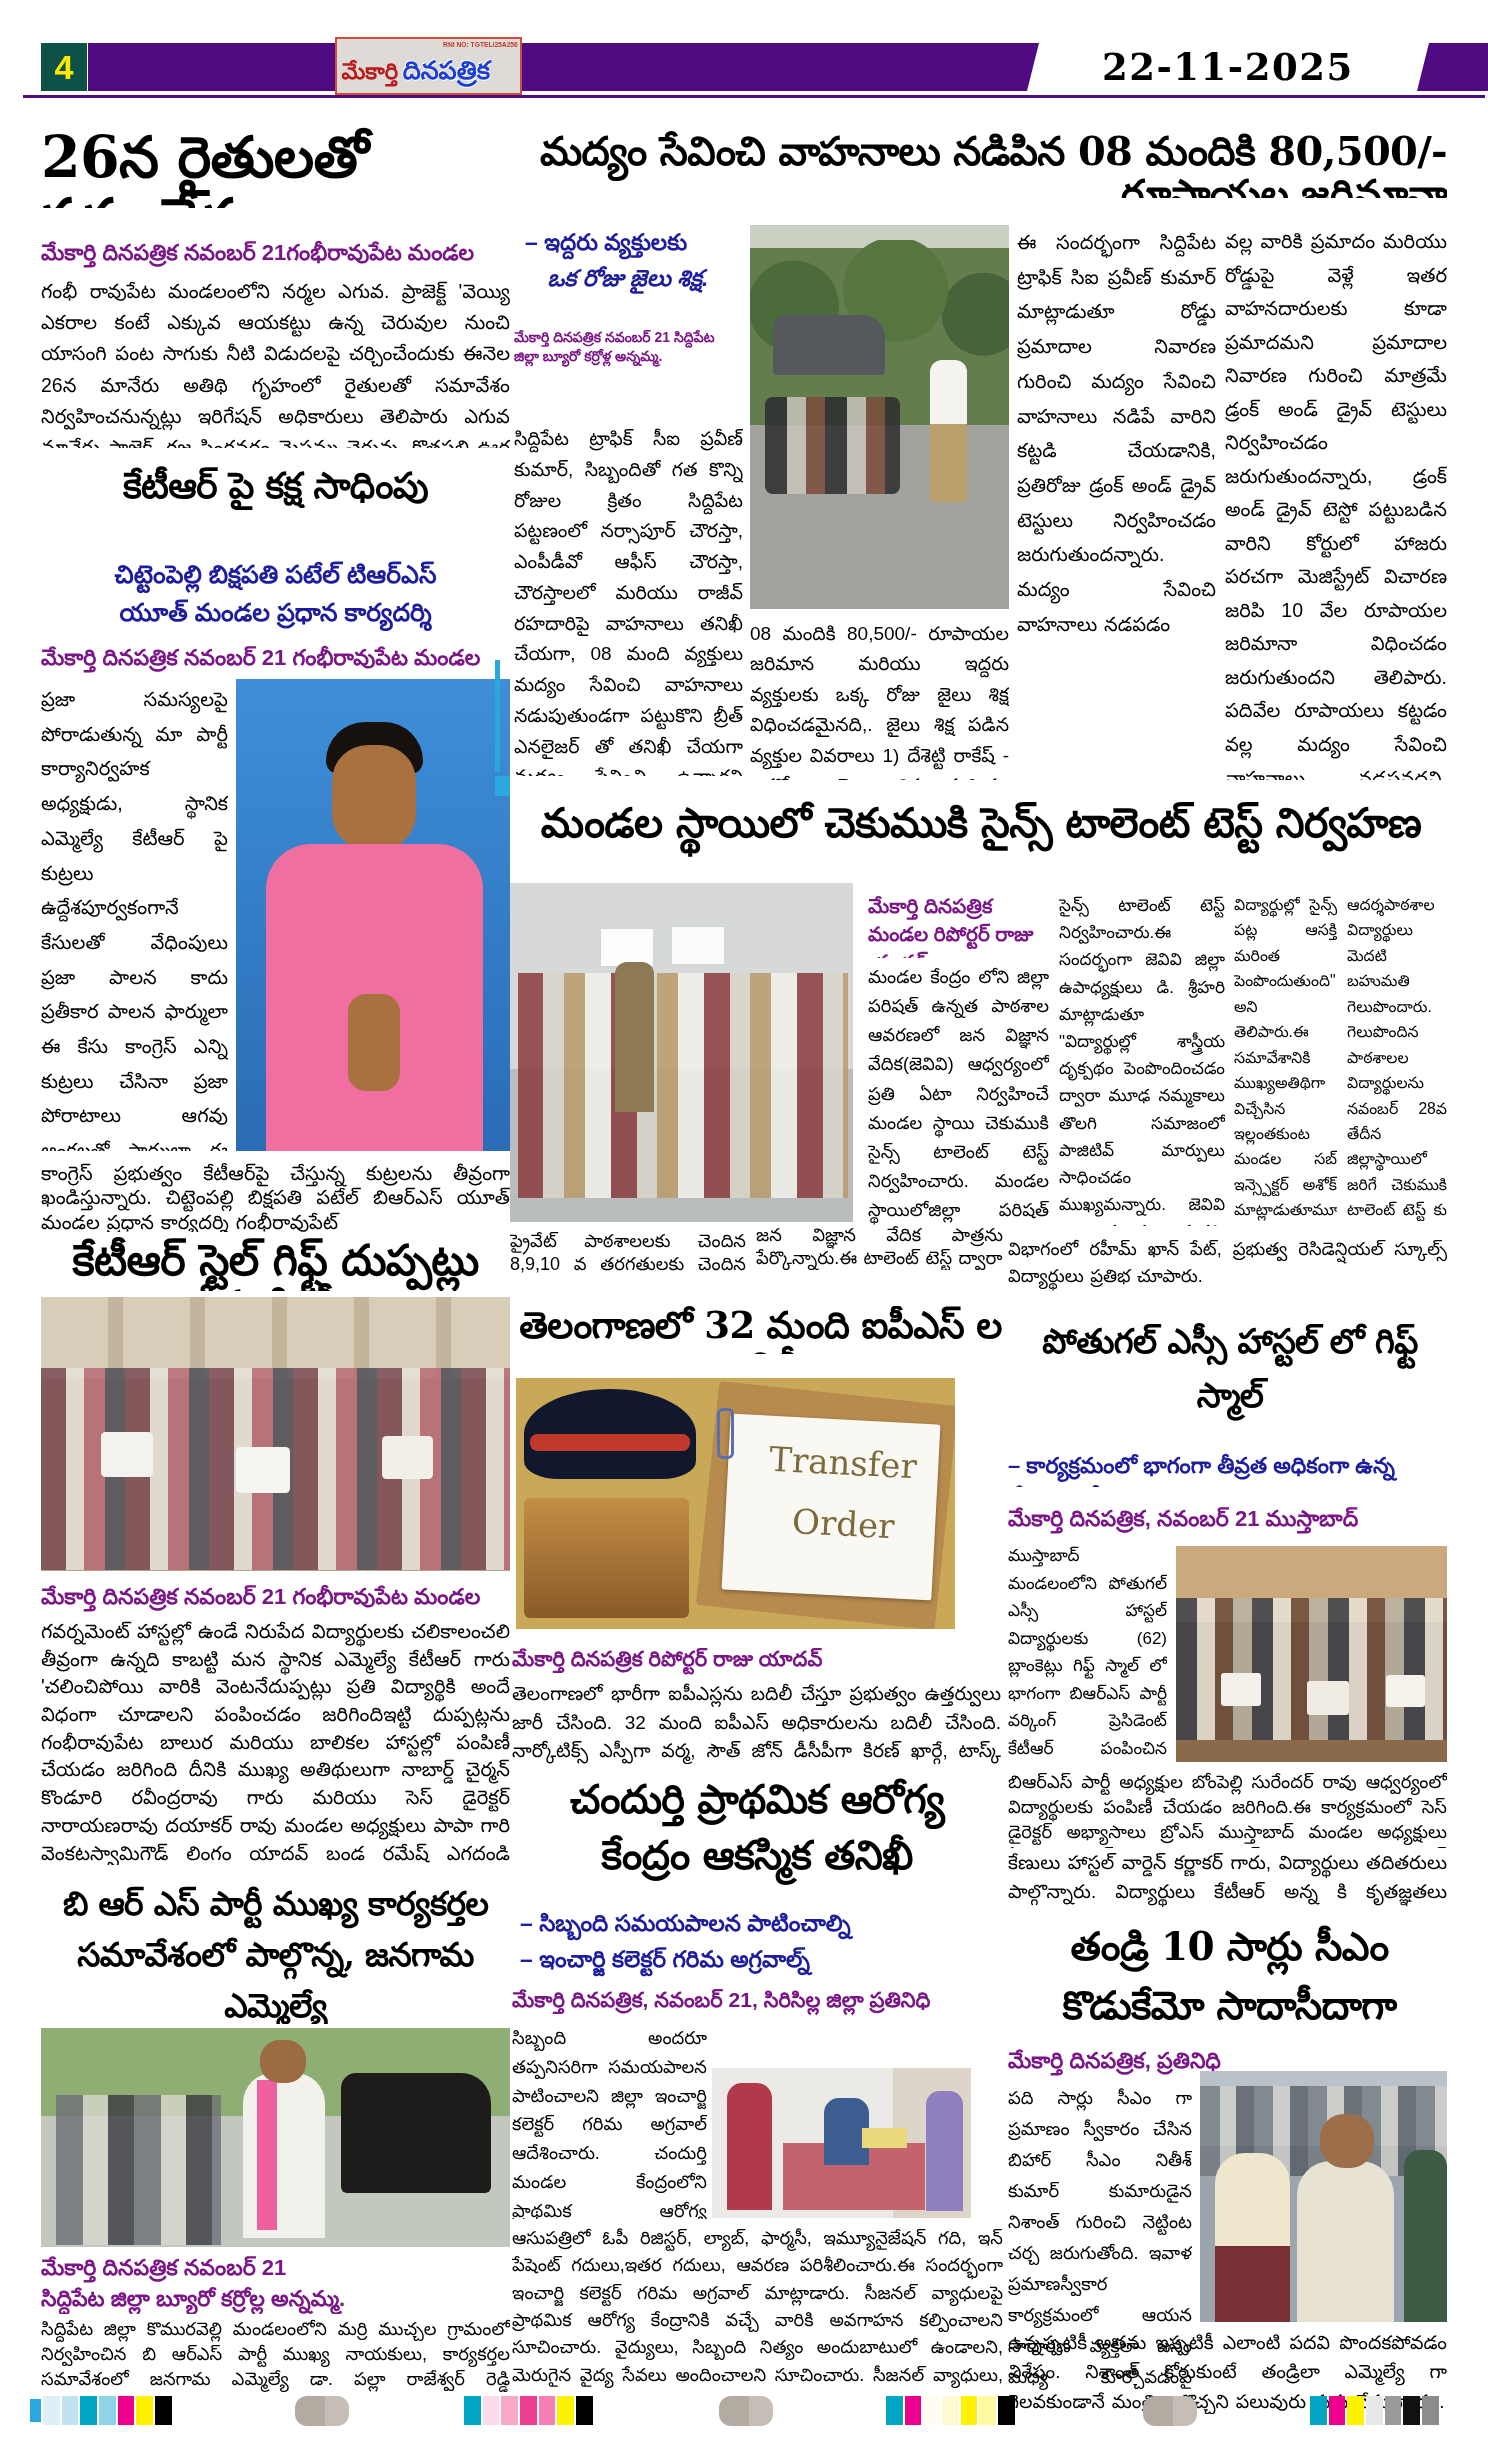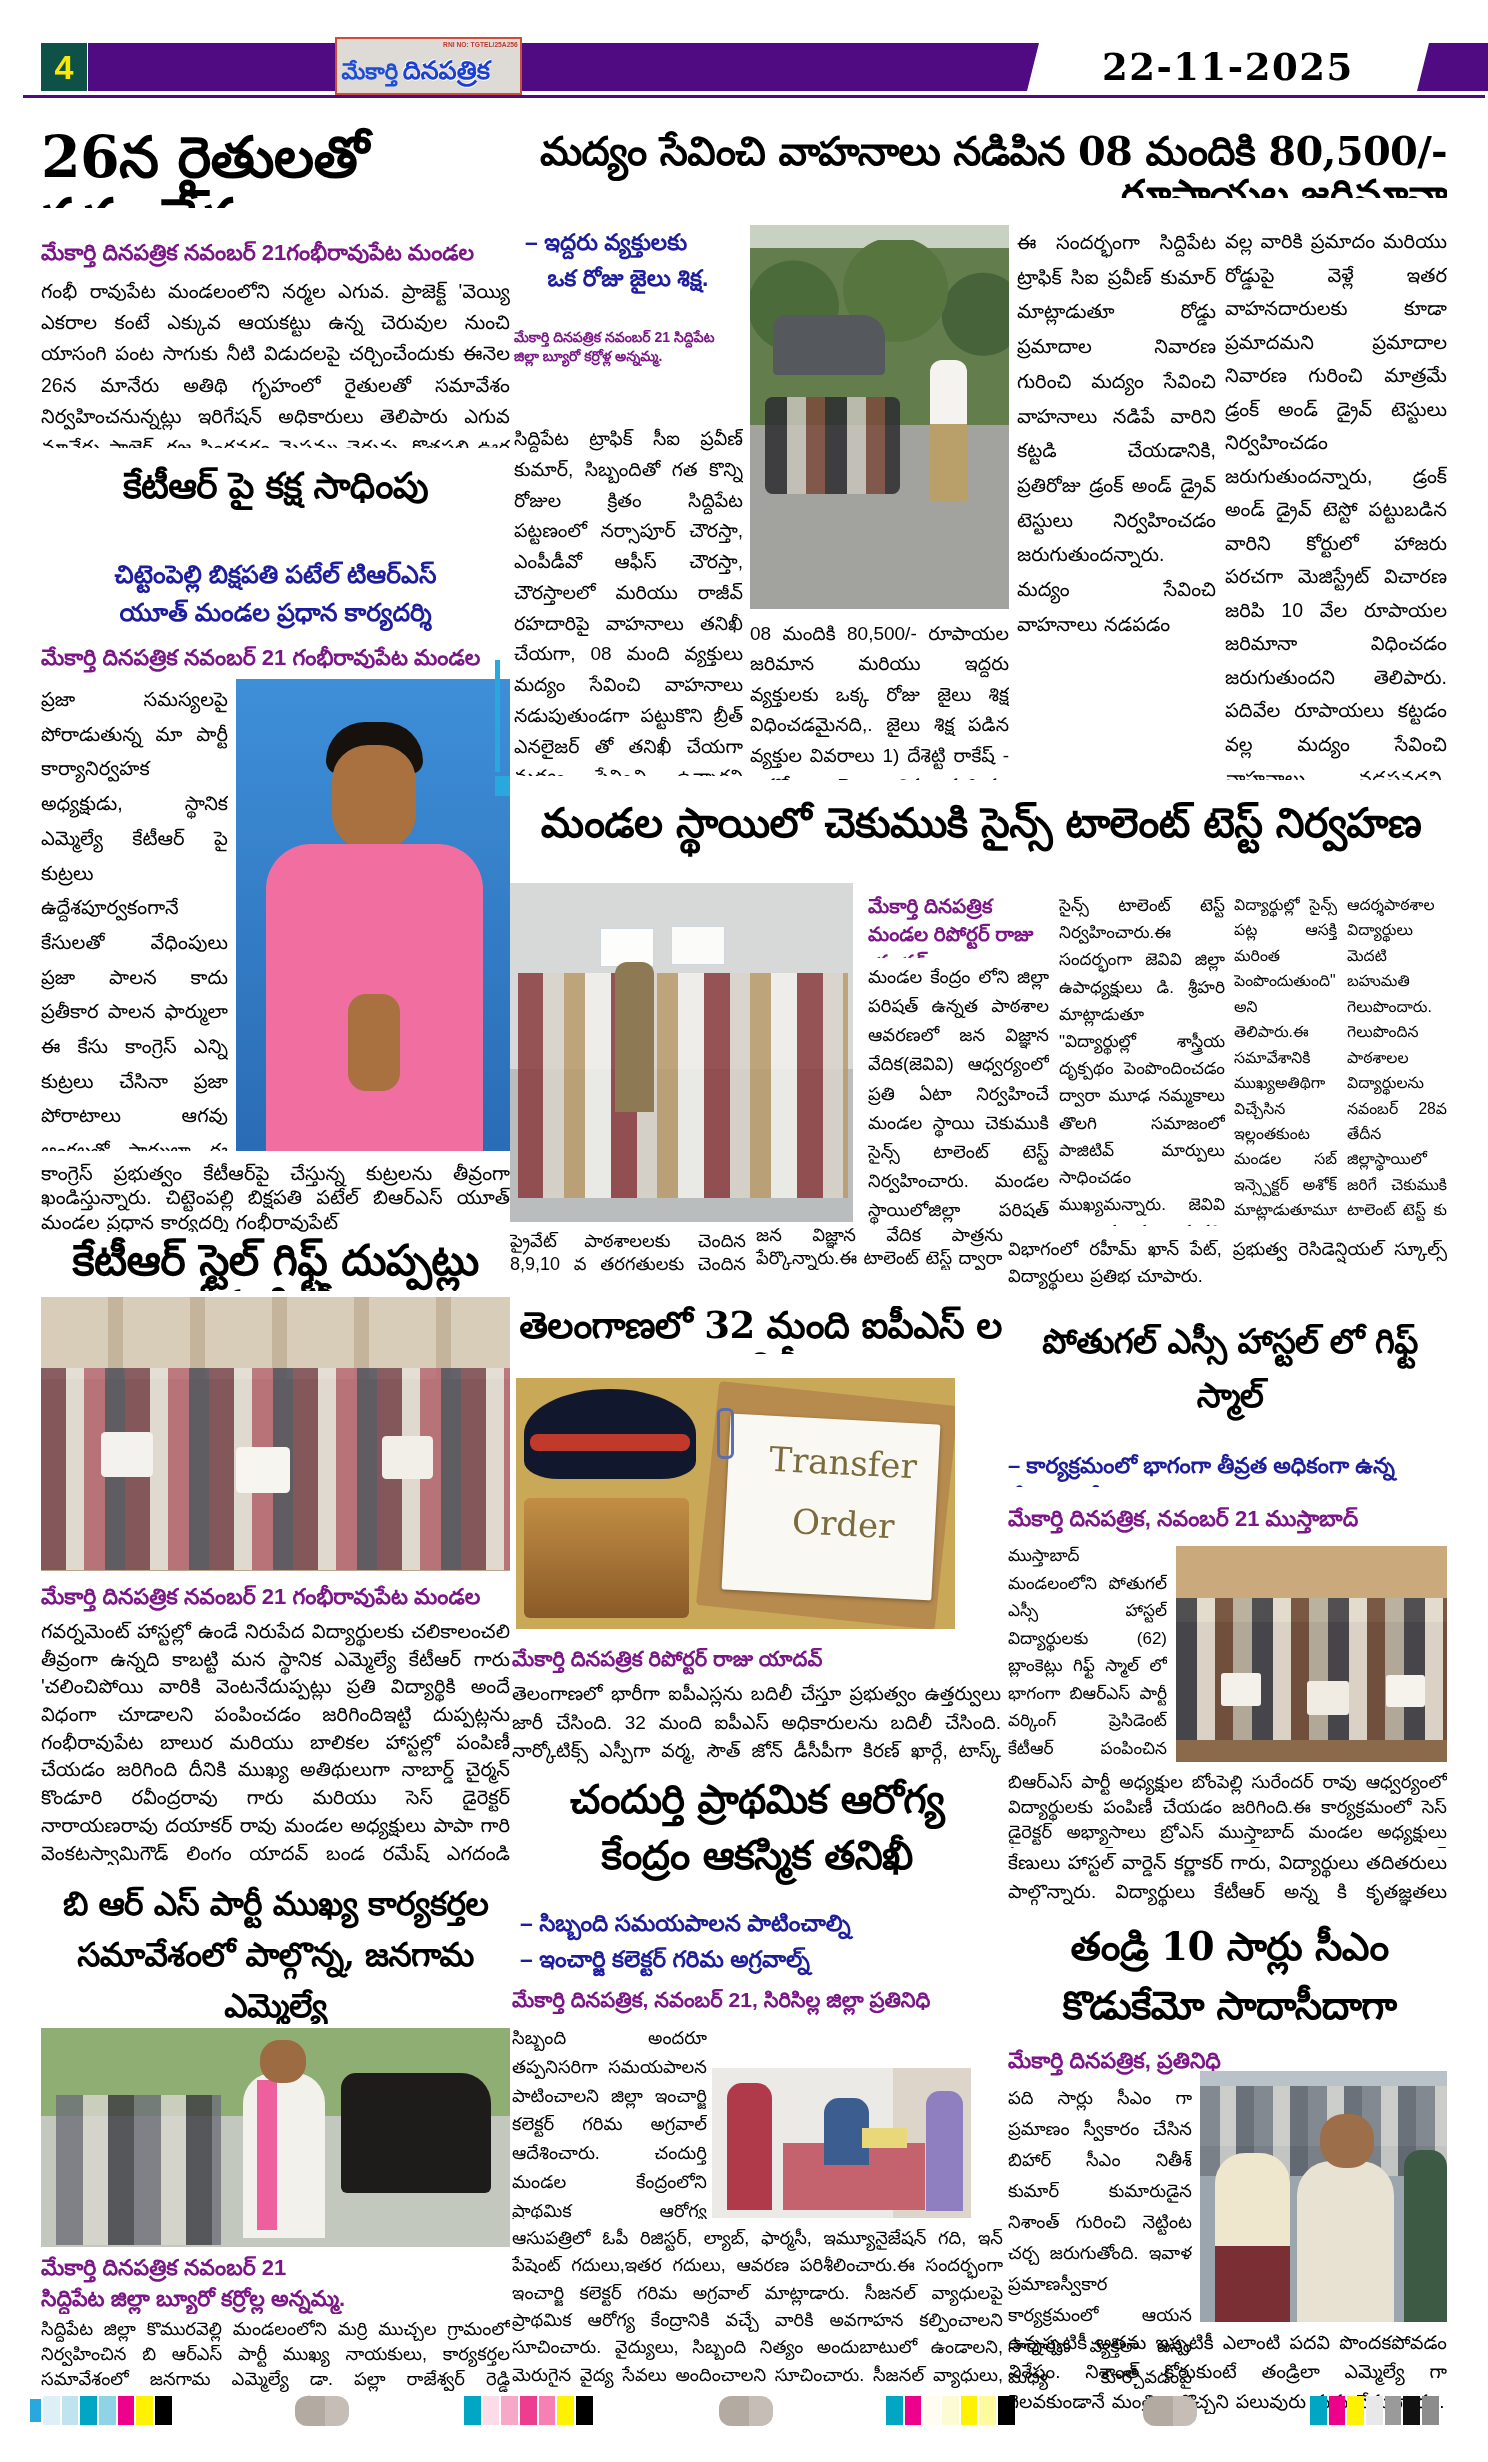--- a/index.html
+++ b/index.html
@@ -28,21 +28,21 @@
 </head>
 <body>
 
 <div class="abs" style="left:41px;top:43px;width:46px;height:48px;background:#0e5147;display:flex;align-items:center;justify-content:center;">
   <span style="color:#ffe800;font-size:34px;font-weight:bold;">4</span>
 </div>
 <div class="abs header-bar" style="left:88px;top:43px;width:1401px;height:48px;"></div>
 <div class="abs logo-box" style="left:335px;top:37px;width:187px;height:58px;">
   <div style="position:absolute;right:2.2px;top:1.5px;font-size:6.7px;color:#c0392b;font-weight:bold;">RNI NO: TGTEL/25A256</div>
   <div style="position:absolute;left:4.5px;top:16.5px;width:180px;display:flex;gap:4.5px;align-items:baseline;">
-    <span style="color:#1d4ed8;font-weight:900;font-size:22.5px;">మేకార్తి</span>
+    <span style="color:#b91c1c;font-weight:900;font-size:22.5px;">మేకార్తి</span>
     <span style="color:#1d3fd2;font-weight:900;font-size:25.5px;text-shadow:0.7px 0.7px 0 #fff,-0.7px -0.7px 0 #fff;">దినపత్రిక</span>
   </div>
 </div>
 <div class="abs date-plate" style="left:1033px;top:43px;width:390px;height:48px;display:flex;align-items:center;justify-content:center;">
   <span class="date-text">22-11-2025</span>
 </div>
 <div class="abs" style="left:22.5px;top:95px;width:1462px;height:3px;background:#500a82;"></div>
 
 <div class="abs headline" style="left:41px;top:126px;width:469px;height:82px;font-size:57px;overflow:hidden;">26న రైతులతో సమావేశం</div>
 <div class="abs byline" style="left:41px;top:240px;width:469px;height:31.5px;font-size:22px;overflow:hidden;">మేకార్తి దినపత్రిక నవంబర్ 21గంభీరావుపేట మండల రిపోర్టర్</div>
@@ -88,21 +88,21 @@
 </div>
 <div class="abs byline" style="left:41px;top:2253px;width:469px;height:61px;font-size:22px;line-height:1.4;overflow:hidden;">
   <div>మేకార్తి దినపత్రిక నవంబర్ 21</div>
   <div>సిద్దిపేట జిల్లా బ్యూరో కర్రోల్ల అన్నమ్మ.</div>
 </div>
 <div class="abs body-text" style="left:41px;top:2317px;width:469px;height:79px;font-size:18px;line-height:1.4;">సిద్దిపేట జిల్లా కొమురవెల్లి మండలంలోని మర్రి ముచ్చల గ్రామంలో నిర్వహించిన బి ఆర్ఎస్ పార్టీ ముఖ్య నాయకులు, కార్యకర్తల సమావేశంలో జనగామ ఎమ్మెల్యే డా. పల్లా రాజేశ్వర్ రెడ్డి  పాల్గొన్నారు.ఈ సందర్భంగా గ్రామంలోని పలు సమస్యలపై గ్రామ పెద్దలు, నాయకులు, కార్యకర్తలతో ఎమ్మెల్యే  సమగ్రంగా చర్చించి, పరిష్కార మార్గాలపై సూచనలు అందించారు.</div>
 
 <div class="abs headline center" style="left:517px;top:129px;width:930px;height:69px;font-size:40px;overflow:hidden;text-align:right;">మద్యం సేవించి  వాహనాలు నడిపిన 08 మందికి   80,500/- రూపాయల జరిమానా</div>
 <div class="abs subhead" style="left:525px;top:225px;width:225px;height:75px;font-size:23px;line-height:1.55;overflow:hidden;">
   <div>– ఇద్దరు వ్యక్తులకు</div>
-  <div style="padding-left:22.5px;">ఒక రోజు జైలు శిక్ష.</div>
+  <div style="padding-left:22.5px;font-style:italic;">ఒక రోజు జైలు శిక్ష.</div>
 </div>
 <div class="abs byline" style="left:514px;top:328px;width:229px;height:88px;font-size:14px;line-height:1.35;overflow:hidden;">మేకార్తి దినపత్రిక నవంబర్ 21 సిద్దిపేట జిల్లా బ్యూరో కర్రోళ్ల అన్నమ్మ.</div>
 <div class="abs body-text" style="left:514px;top:424px;width:229px;height:352px;font-size:19px;line-height:1.62;">సిద్దిపేట ట్రాఫిక్ సీఐ ప్రవీణ్ కుమార్, సిబ్బందితో గత కొన్ని రోజుల క్రితం సిద్దిపేట పట్టణంలో నర్సాపూర్ చౌరస్తా, ఎంపీడీవో ఆఫీస్ చౌరస్తా, చౌరస్తాలలో మరియు రాజీవ్ రహదారిపై వాహనాలు తనిఖీ చేయగా, 08 మంది వ్యక్తులు మద్యం సేవించి వాహనాలు నడుపుతుండగా పట్టుకొని బ్రీత్ ఎనలైజర్ తో తనిఖీ చేయగా మద్యం సేవించి ఉన్నారని రిపోర్టు రాగా సిద్దిపేట ఫస్ట్ అడిషనల్ జ్యుడీషియల్ ఫస్ట్ క్లాస్ మెజిస్ట్రేట్ కుమారి వి. తరణి, ముందు హాజరుపరచగా విచారణ చేసి</div>
 <div class="photo" style="left:750px;top:225px;width:259px;height:384px;background:linear-gradient(180deg,#c9d2c2 0 6%,#637d4c 6% 52%,#a2a29e 52% 100%);">
   <div class="ph" style="left:-15px;top:15px;width:292px;height:165px;background:radial-gradient(circle at 20% 40%,#4c6b3a 0 45px,transparent 46px),radial-gradient(circle at 55% 30%,#56753f 0 52px,transparent 53px),radial-gradient(circle at 85% 45%,#47633a 0 41px,transparent 42px);"></div>
   <div class="ph" style="left:180px;top:135px;width:37px;height:142px;background:linear-gradient(180deg,#f4f3ef 0 45%,#b9a06b 45% 100%);border-radius:12px 12px 3px 3px;"></div>
   <div class="ph" style="left:15px;top:172px;width:135px;height:97px;background:repeating-linear-gradient(90deg,#2c2c30 0 22.5px,#c8c4bb 22.5px 41px,#7b4b3a 41px 60px);opacity:.85;border-radius:7.5px;"></div>
   <div class="ph" style="left:22.5px;top:90px;width:112px;height:60px;background:#55585c;border-radius:13.5px 22.5px 4.5px 4.5px;"></div>
 </div>
 <div class="abs body-text" style="left:750px;top:619px;width:259px;height:161px;font-size:19px;line-height:1.6;">08 మందికి  80,500/- రూపాయల జరిమాన మరియు ఇద్దరు వ్యక్తులకు ఒక్క రోజు జైలు శిక్ష విధించడమైనది,. జైలు శిక్ష పడిన వ్యక్తుల వివరాలు 1) దేశెట్టి రాకేష్ - ఒకరోజు జైలు శిక్ష మరియు 10,500/- జరిమానం. 2) షేక్ హుస్సేన్ - ఒకరోజు జైలు శిక్ష మరియు 10,500/- జరిమానం.</div>

